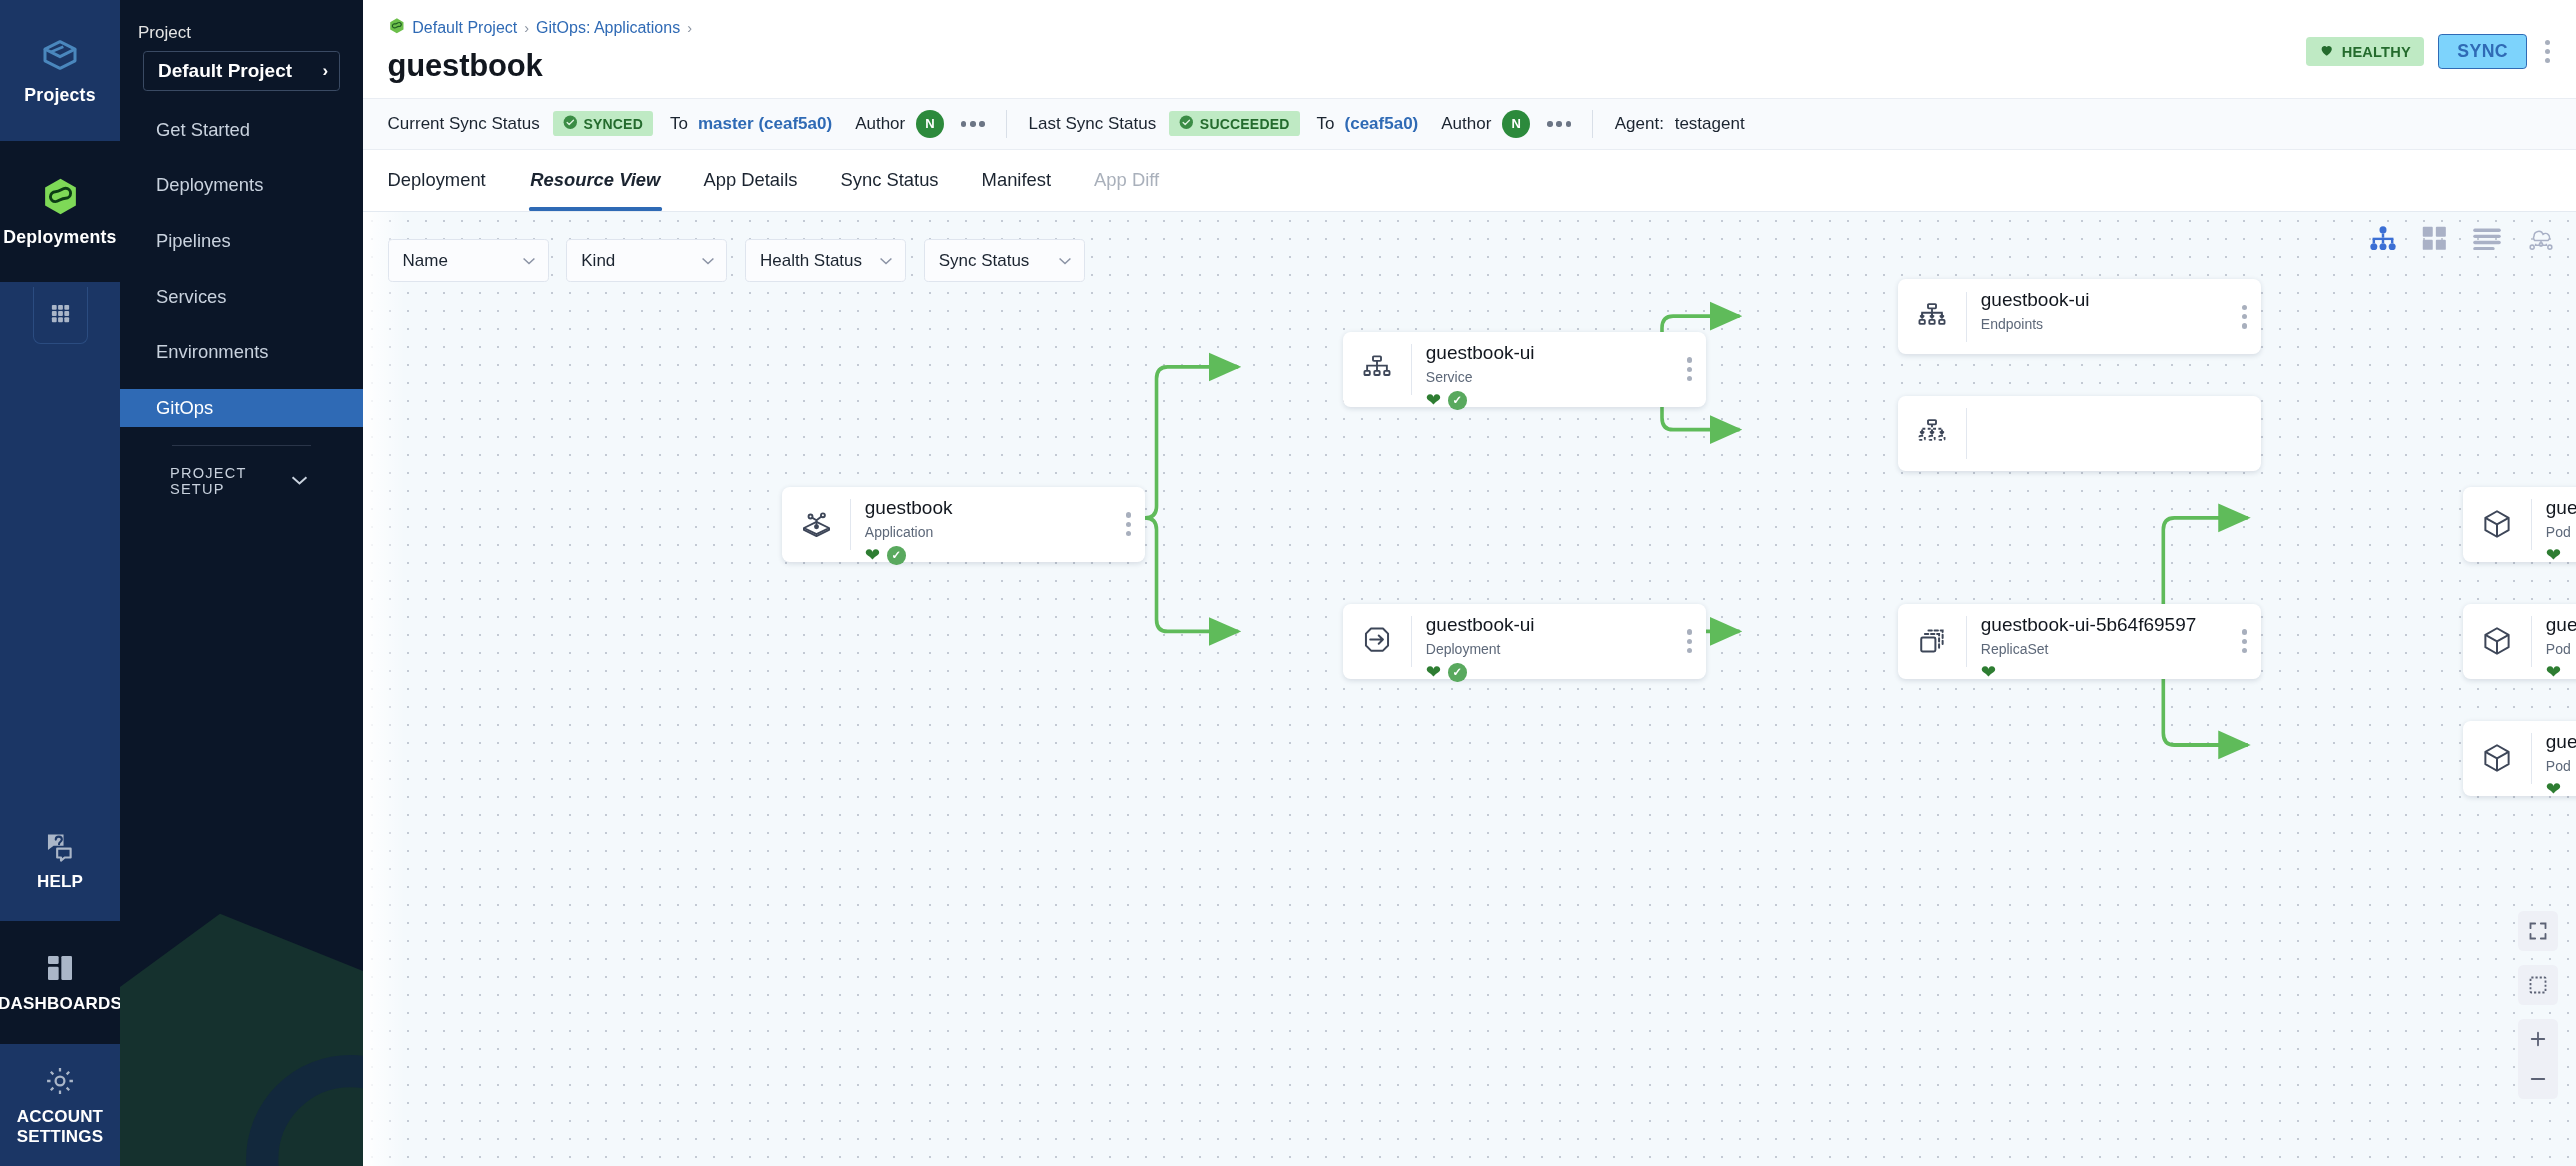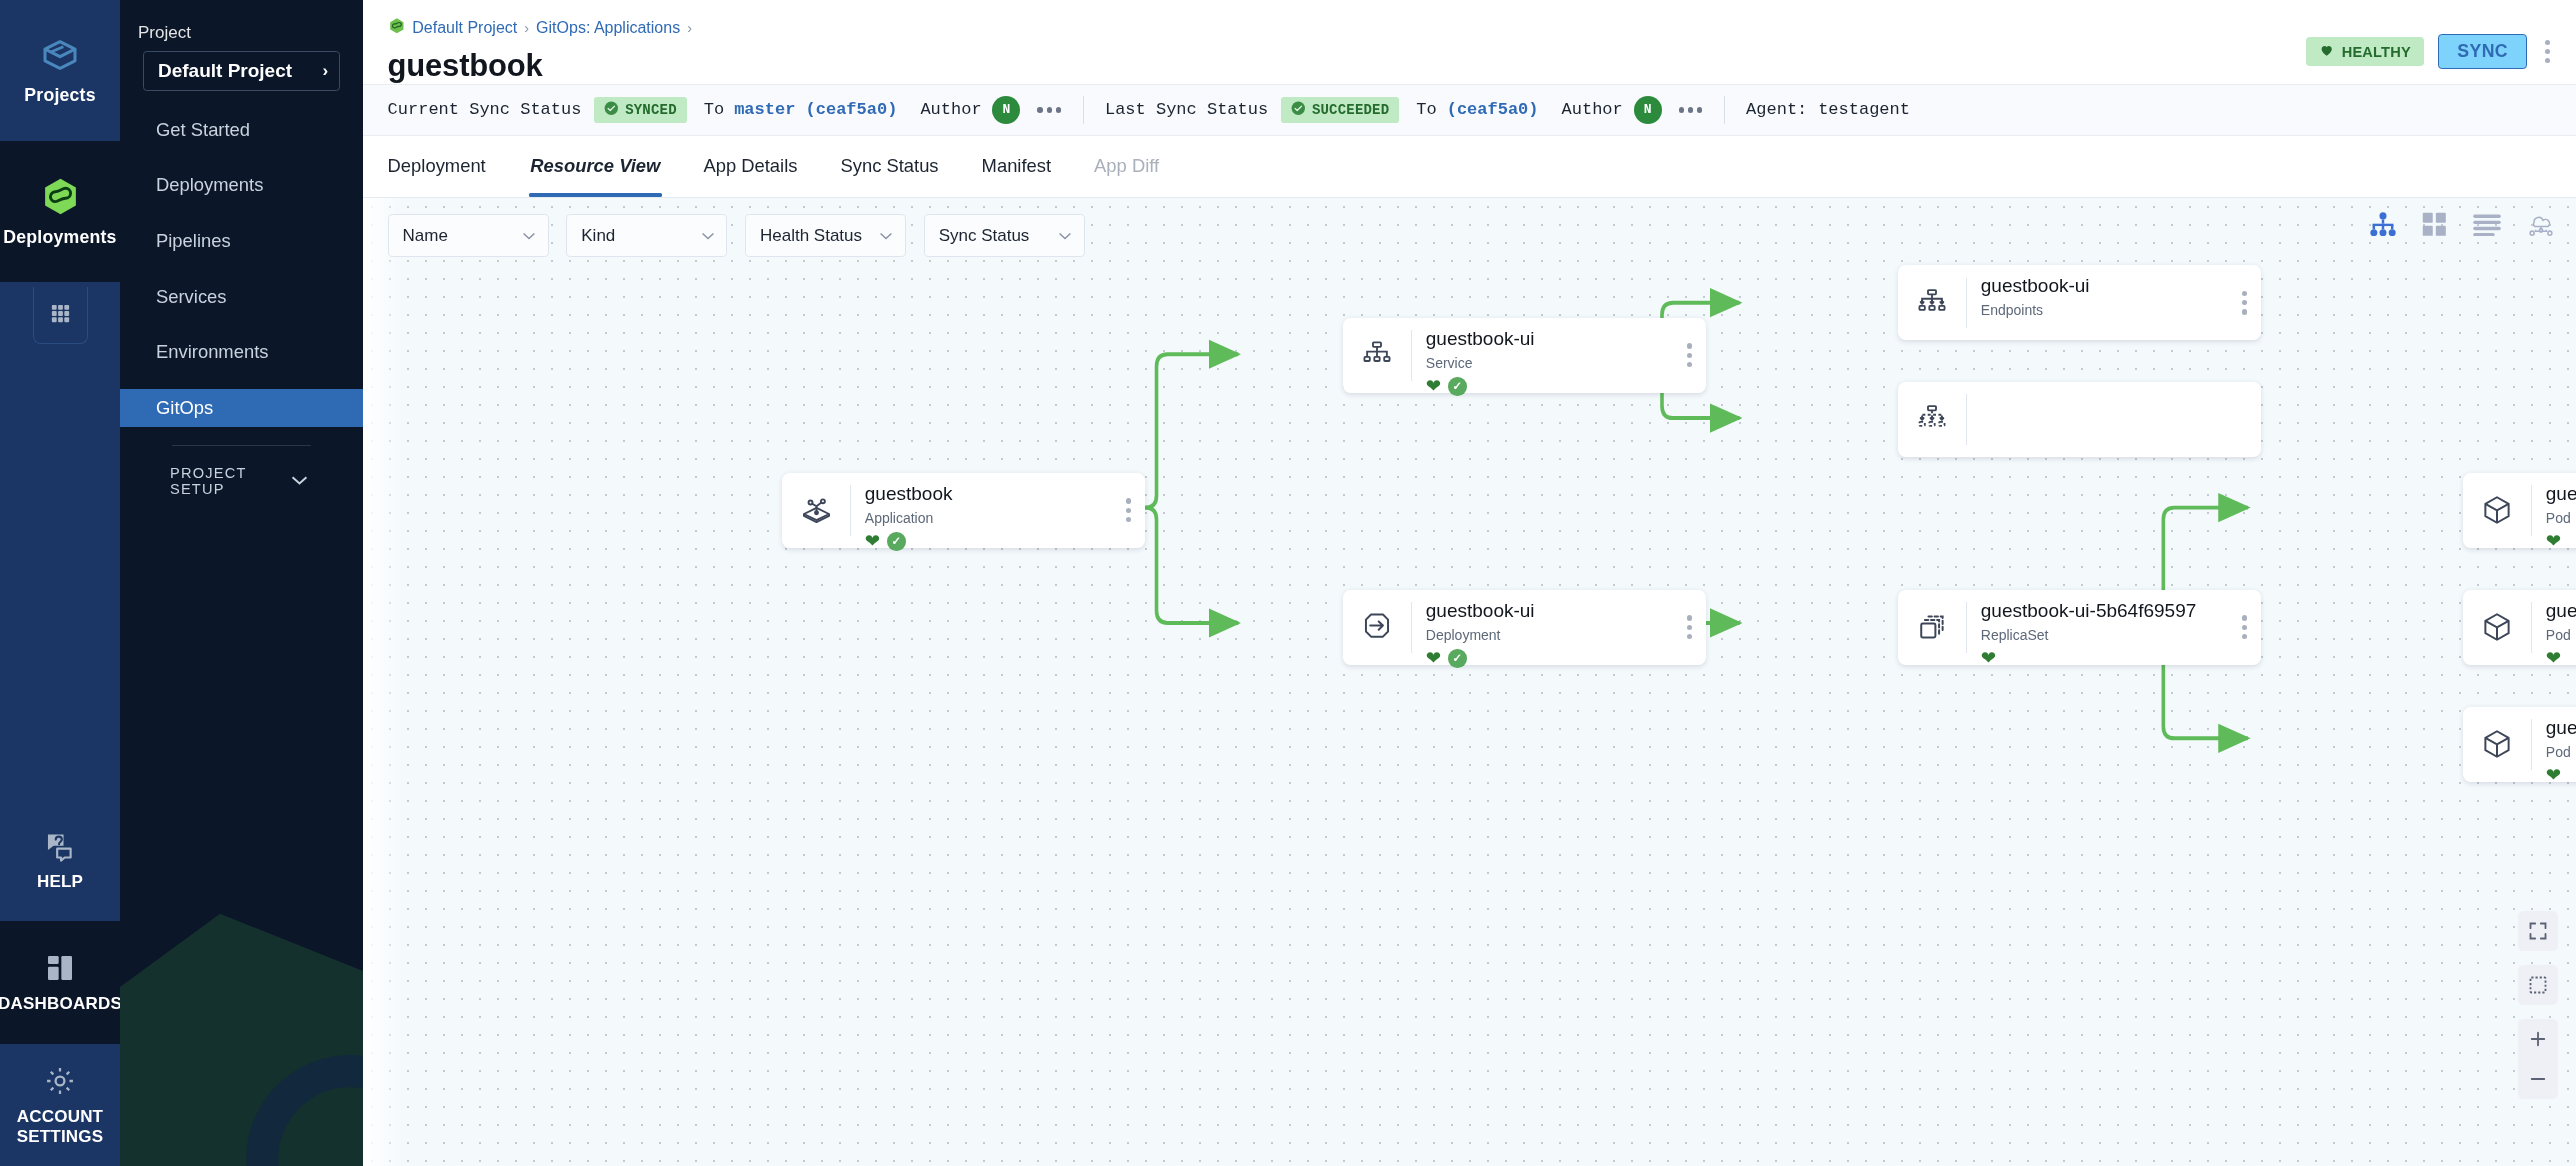--- a/index.html
+++ b/index.html
@@ -93,22 +93,21 @@
   .btn-sync {
     border: 0.8px solid #2f6ab5; color: #2f6ab5; background: #7dd3fc; border-radius: 3.8px;
     padding: 6.1px 18.4px; font-size: 17.7px; font-weight: bold; cursor: pointer; letter-spacing: 0.4px;
   }
   .kebab-v { display: flex; flex-direction: column; gap: 3.8px; cursor: pointer; padding: 3.1px; }
   .kebab-v i { width: 5.4px; height: 5.4px; border-radius: 50%; background: #a8afbd; display: block; }
 
   .statusbar {
     height: 52px; background: #f8fafd; border-top: 0.8px solid #e9edf3; border-bottom: 0.8px solid #e9edf3;
     display: flex; align-items: center; padding-left: 24.6px; gap: 0; font-size: 17px; color: #1b2430;
-    margin-top: 0;
-    font-family: Liberation Mono, monospace;
+    margin-top: 14px;
   }
   .sb-label { color: #1b2430; }
   .pill-status {
     background: #bfeac4; color: #246b2d; font-size: 14px; font-weight: bold;
     border-radius: 3.1px; padding: 3.8px 10px; display: flex; align-items: center; gap: 6.1px; margin-left: 13px; letter-spacing: 0.2px;
   }
   .sb-to { margin-left: 17px; color: #1b2430; }
   .sb-rev { margin-left: 10px; color: #2f6ab5; font-weight: bold; cursor: pointer; }
   .sb-author { margin-left: 23px; }
   .avatar {
@@ -140,21 +139,21 @@
     background-image: radial-gradient(circle, #c3cad4 1.1px, transparent 1.2px);
     background-size: 18px 18px;
     border-top: 0.8px solid #e4eaf1;
   }
   .canvas::before {
     content:""; position:absolute; left:0; top:0; bottom:0; width:42px;
     background: linear-gradient(to right, #ffffff 0%, rgba(255,255,255,0) 100%);
     z-index: 6; pointer-events:none;
   }
   .filterbar {
-    position: absolute; left: 0; top: 5px; right: 0; height: 66px; z-index: 10;
+    position: absolute; left: 0; top: 16px; right: 0; height: 66px; z-index: 10;
     display: flex; align-items: center; padding-left: 24.6px; gap: 17.7px;
   }
   .filter {
     width: 161px; height: 43px; background: #fbfcfe; border: 0.8px solid #dfe5ee; border-radius: 4.6px;
     display: flex; align-items: center; justify-content: space-between; padding: 0 11.5px 0 14px;
     font-size: 17px; color: #1b2430; cursor: pointer;
   }
   .filter .fchev { color: #8b93a5; font-size: 13px; }
   .viewtoggles { position: absolute; right: 21.5px; top: 14px; display: flex; align-items: center; gap: 26px; z-index: 10; }
   .vt { cursor: pointer; display: block; }

